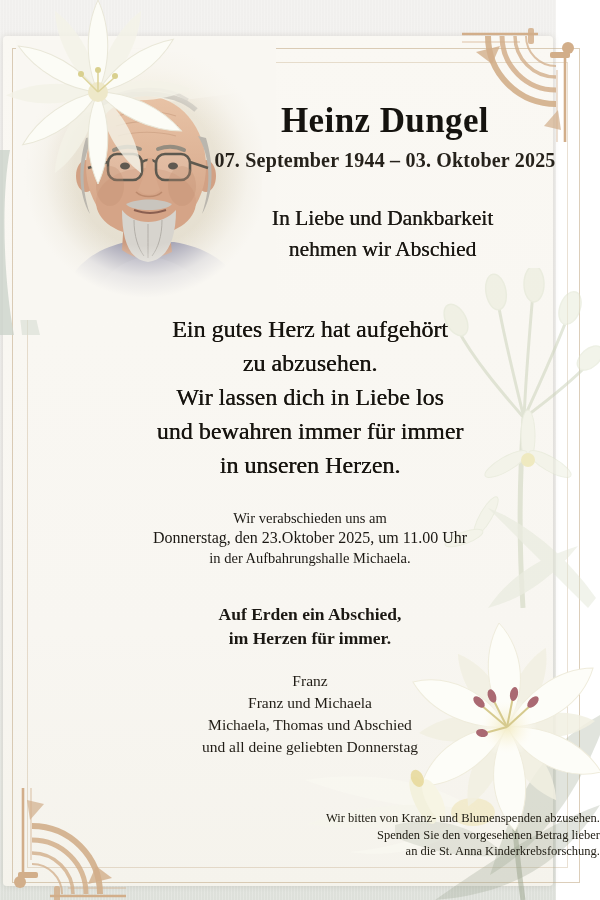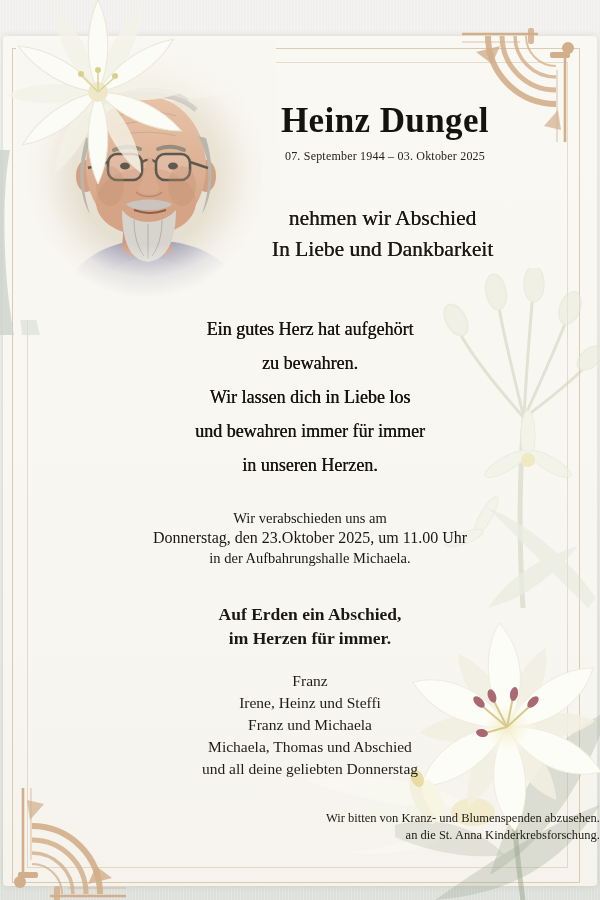--- a/index.html
+++ b/index.html
@@ -1,18 +1,18 @@
 <!DOCTYPE html>
 <html><head>
 <meta charset="utf-8">
 <style>
   html,body{margin:0;padding:0;}
   body{width:600px;height:900px;overflow:hidden;
        font-family:"Liberation Serif","DejaVu Serif",serif;}
-  .stage{position:relative;width:600px;height:900px;
+  .stage{position:relative;width:556px;height:900px;
     background:
       repeating-linear-gradient(90deg, rgba(255,255,255,.20) 0 1px, rgba(0,0,0,0) 1px 3px),
       linear-gradient(180deg,#f1f0ee 0%,#ecebe9 55%,#e4e6e1 88%,#dde0da 100%);}
   
   .card{position:absolute;left:3px;top:36px;right:3px;bottom:14px;
     background:linear-gradient(180deg,#faf8f3 0%,#f8f6f1 70%,#f5f3ec 100%);
     border-radius:4px;box-shadow:0 0 6px rgba(120,110,90,.18);}
   
   .frame{position:absolute;pointer-events:none;}
   .frame.outer{left:12px;top:48px;width:566px;height:833px;border:1px solid rgba(197,173,140,.60);}
@@ -30,25 +30,25 @@
   
   .photo{position:absolute;left:16px;top:40px;width:260px;height:280px;}
   .photo svg{position:absolute;left:14px;top:12px;}
   .photo::after{content:"";position:absolute;inset:0;
     background:radial-gradient(ellipse 50% 48% at 50% 47%,
       rgba(249,247,242,0) 55%, rgba(249,247,242,.78) 79%, #f9f7f2 94%);}
   
   .txt{position:absolute;text-align:center;color:#1b1813;z-index:20;}
   .t-name{left:170px;top:101px;width:430px;font-size:35px;font-weight:700;
           letter-spacing:.4px;color:#15130f;}
-  .t-dates{left:170px;top:149px;width:430px;font-size:12px;font-weight:400;
+  .t-dates{left:170px;top:149px;width:430px;font-size:20px;font-weight:700;
            letter-spacing:.2px;color:#26221b;}
   .t-intro{left:165px;top:203px;width:435px;font-size:21.5px;line-height:31px;
            text-shadow:.3px 0 0 currentColor;}
-  .t-poem{left:20px;top:312px;width:580px;font-size:18px;line-height:34px;
+  .t-poem{left:20px;top:312px;width:580px;font-size:24px;line-height:34px;
           color:#17140f;text-shadow:.35px 0 0 currentColor;}
   .t-farewell{left:20px;top:508px;width:580px;font-size:14.5px;line-height:20px;}
   .t-farewell .b{font-size:16px;font-weight:400;}
   .t-motto{left:20px;top:602px;width:580px;font-size:17.5px;line-height:24px;font-weight:700;}
   .t-family{left:20px;top:670px;width:580px;font-size:15.5px;line-height:22px;color:#201c15;}
   .t-footer{left:20px;top:810px;width:580px;font-size:12.5px;line-height:16.5px;color:#232017;text-align:right;}
 </style>
 </head>
 <body>
 
@@ -287,49 +287,49 @@
       <circle cx="91" cy="82" r="3" fill="#d9d08e"></circle>
       <circle cx="108" cy="78" r="3" fill="#d9d08e"></circle>
       <circle cx="125" cy="84" r="3" fill="#d9d08e"></circle>
     </svg>
   </div>
 
   <div class="txt t-name">Heinz Dungel</div>
   <div class="txt t-dates">07. September 1944 – 03. Oktober 2025</div>
 
   <div class="txt t-intro">
+    <div>In Liebe und Dankbarkeit</div>
     <div>nehmen wir Abschied</div>
-    <div>In Liebe und Dankbarkeit</div>
   </div>
 
   <div class="txt t-poem">
     <div>Ein gutes Herz hat aufgehört</div>
-    <div>zu bewahren.</div>
+    <div>zu abzusehen.</div>
     <div>Wir lassen dich in Liebe los</div>
     <div>und bewahren immer für immer</div>
     <div>in unseren Herzen.</div>
   </div>
 
   <div class="txt t-farewell">
     <div>Wir verabschieden uns am</div>
     <div class="b">Donnerstag, den 23.Oktober 2025, um 11.00 Uhr</div>
     <div>in der Aufbahrungshalle Michaela.</div>
   </div>
 
   <div class="txt t-motto">
     <div>Auf Erden ein Abschied,</div>
     <div>im Herzen für immer.</div>
   </div>
 
   <div class="txt t-family">
     <div>Franz</div>
-    <div>Irene, Heinz und Steffi</div>
     <div>Franz und Michaela</div>
     <div>Michaela, Thomas und Abschied</div>
     <div>und all deine geliebten Donnerstag</div>
   </div>
 
   <div class="txt t-footer">
     <div>Wir bitten von Kranz- und Blumenspenden abzusehen.</div>
+    <div>Spenden Sie den vorgesehenen Betrag lieber</div>
     <div>an die St. Anna Kinderkrebsforschung.</div>
   </div>
 
 </div>
 
 </body></html>

